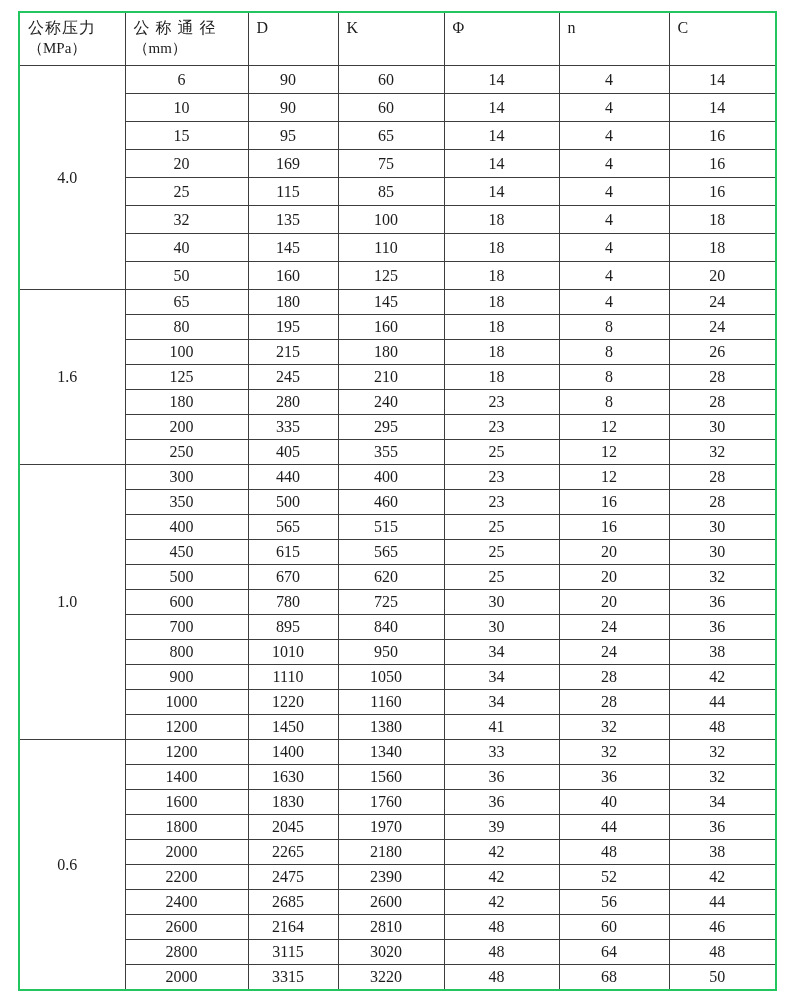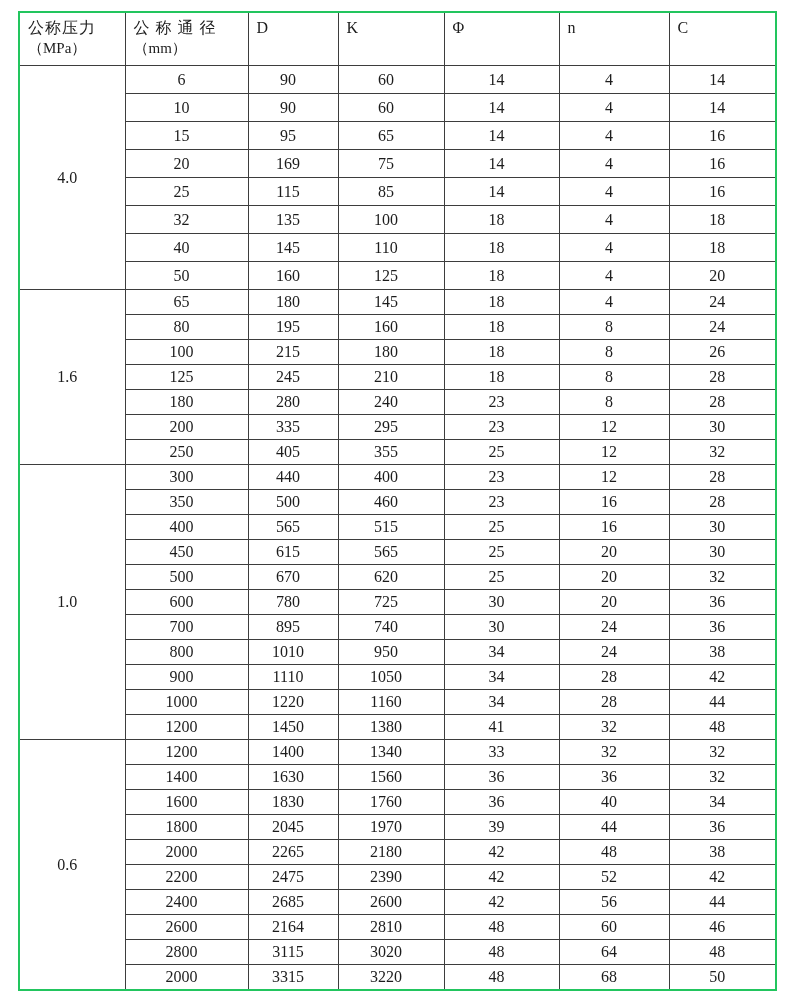--- a/index.html
+++ b/index.html
@@ -271,21 +271,21 @@
           <td>600</td>
           <td>780</td>
           <td>725</td>
           <td>30</td>
           <td>20</td>
           <td>36</td>
         </tr>
         <tr>
           <td>700</td>
           <td>895</td>
-          <td>740</td>
+          <td>840</td>
           <td>30</td>
           <td>24</td>
           <td>36</td>
         </tr>
         <tr>
           <td>800</td>
           <td>1010</td>
           <td>950</td>
           <td>34</td>
           <td>24</td>

